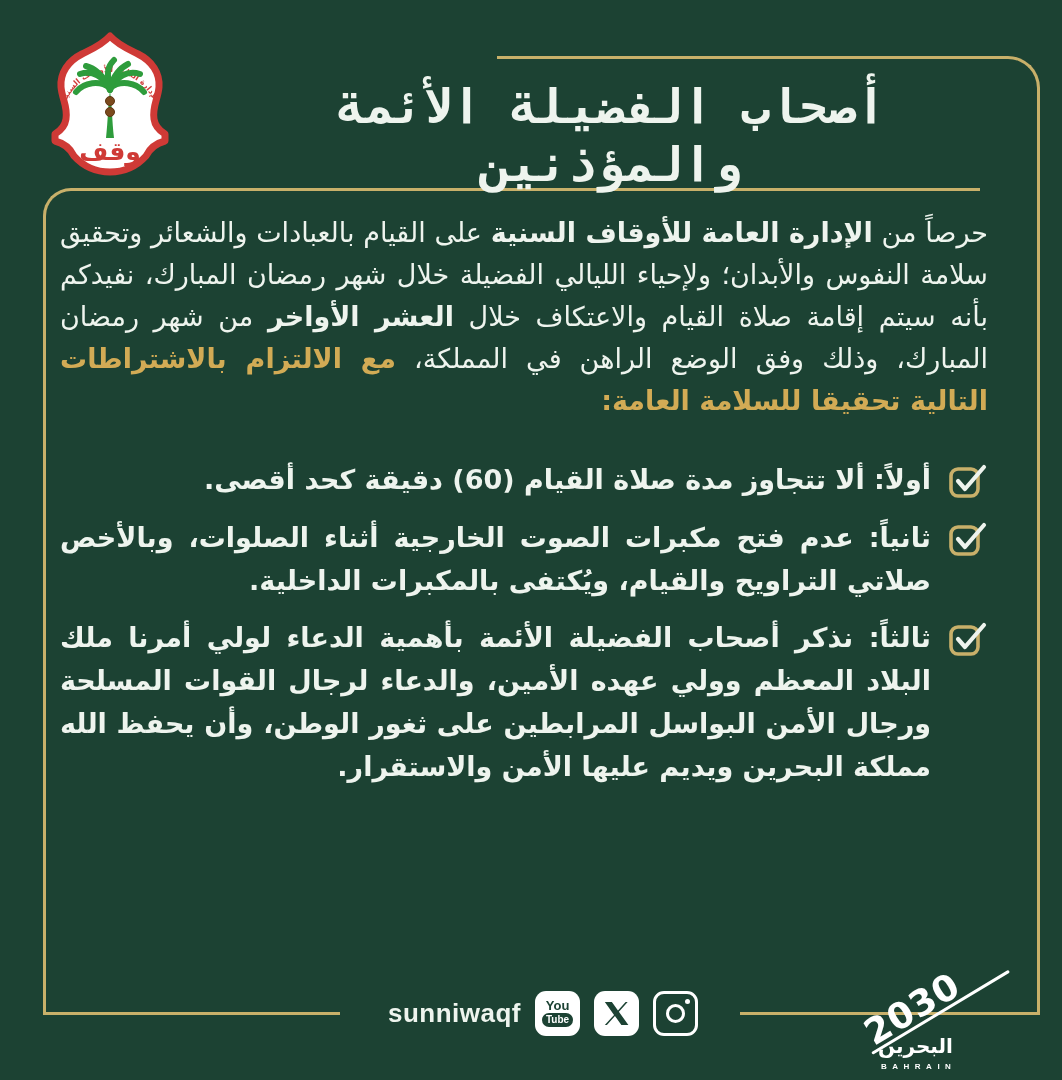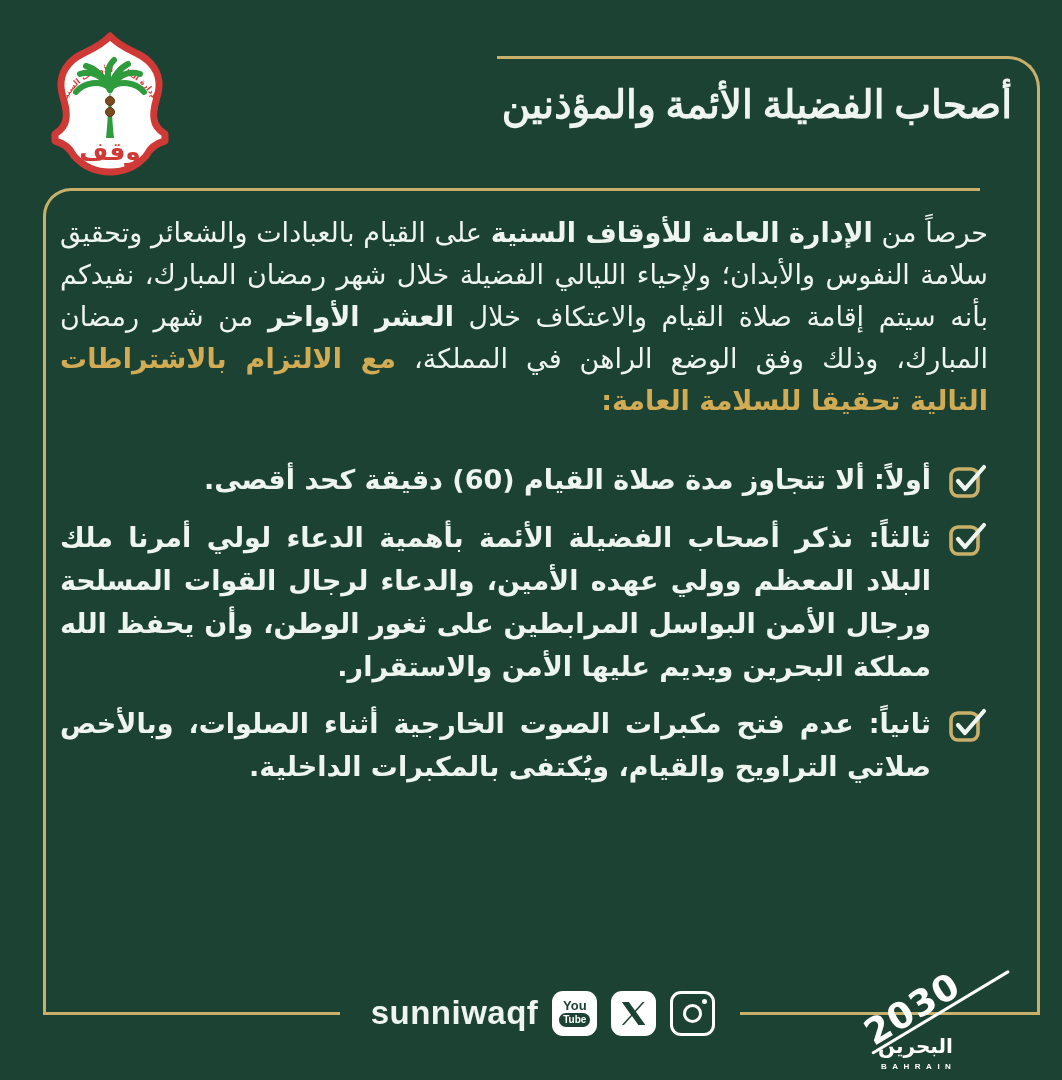--- a/index.html
+++ b/index.html
@@ -34,23 +34,23 @@
     position:absolute;left:43px;top:1012px;width:997px;height:3px;
     background:var(--gold);pointer-events:none;
   }
 
   
   .logo{position:absolute;left:42px;top:28px;width:136px;height:152px;}
 
   
   .title{
     position:absolute;top:82px;right:50px;left:210px;
-    direction:rtl;text-align:right;
-    color:var(--white);font-size:39px;font-weight:bold;line-height:1.2;
-    font-family:Liberation Serif, serif;
+    direction:rtl;text-align:center;
+    color:var(--white);font-size:48px;font-weight:bold;line-height:1.2;
+    font-family:Liberation Mono, monospace;
   }
 
   
   .content{
     position:absolute;left:60px;right:74px;top:212px;bottom:72px;
     direction:rtl;color:var(--white);
     font-size:27px;line-height:42px;text-align:justify;
     overflow:hidden;
   }
   .intro{margin-bottom:36px;}
@@ -63,21 +63,21 @@
 
   .closing{line-height:41px;}
 
   
   .footer{
     position:absolute;left:340px;top:984px;width:400px;height:58px;
     display:flex;align-items:center;justify-content:center;gap:14px;
     background:var(--bg);
   }
   .handle{
-    color:var(--white);font-size:33px;font-weight:bold;letter-spacing:.5px;
+    color:var(--white);font-size:26px;font-weight:bold;letter-spacing:.5px;
     font-family:"Liberation Sans",sans-serif;margin-left:6px;direction:ltr;
   }
   .sicon{width:45px;height:45px;border-radius:11px;flex:0 0 45px;}
   .icon-yt{
     background:#fff;display:flex;flex-direction:column;align-items:center;justify-content:center;
     color:var(--bg);font-family:"Liberation Sans",sans-serif;
   }
   .yt-you{font-size:13px;font-weight:bold;line-height:13px;}
   .yt-tube{
     background:var(--bg);color:#fff;font-size:10px;font-weight:bold;
@@ -151,29 +151,29 @@
           <path d="M12 21 L19 29 L38 7" fill="none" stroke="#eef4ee" stroke-width="4.2" stroke-linecap="round" stroke-linejoin="round"></path>
         </svg>
         <p><b>أولاً:</b> <span>ألا تتجاوز مدة صلاة القيام (60) دقيقة كحد أقصى.</span></p>
       </div>
 
       <div class="item">
         <svg class="check" viewBox="0 0 42 42">
           <rect x="5" y="9" width="27" height="27" rx="7" fill="none" stroke="#c8b06a" stroke-width="3.6"></rect>
           <path d="M12 21 L19 29 L38 7" fill="none" stroke="#eef4ee" stroke-width="4.2" stroke-linecap="round" stroke-linejoin="round"></path>
         </svg>
-        <p><b>ثالثاً:</b> <span>نذكر أصحاب الفضيلة الأئمة بأهمية الدعاء لولي أمرنا ملك البلاد المعظم وولي عهده الأمين، والدعاء لرجال القوات المسلحة ورجال الأمن البواسل المرابطين على ثغور الوطن، وأن يحفظ الله مملكة البحرين ويديم عليها الأمن والاستقرار.</span></p>
+        <p><b>ثانياً:</b> <span>عدم فتح مكبرات الصوت الخارجية أثناء الصلوات، وبالأخص صلاتي التراويح والقيام، ويُكتفى بالمكبرات الداخلية.</span></p>
       </div>
 
       <div class="item">
         <svg class="check" viewBox="0 0 42 42">
           <rect x="5" y="9" width="27" height="27" rx="7" fill="none" stroke="#c8b06a" stroke-width="3.6"></rect>
           <path d="M12 21 L19 29 L38 7" fill="none" stroke="#eef4ee" stroke-width="4.2" stroke-linecap="round" stroke-linejoin="round"></path>
         </svg>
-        <p><b>ثانياً:</b> <span>عدم فتح مكبرات الصوت الخارجية أثناء الصلوات، وبالأخص صلاتي التراويح والقيام، ويُكتفى بالمكبرات الداخلية.</span></p>
+        <p><b>ثالثاً:</b> <span>نذكر أصحاب الفضيلة الأئمة بأهمية الدعاء لولي أمرنا ملك البلاد المعظم وولي عهده الأمين، والدعاء لرجال القوات المسلحة ورجال الأمن البواسل المرابطين على ثغور الوطن، وأن يحفظ الله مملكة البحرين ويديم عليها الأمن والاستقرار.</span></p>
       </div>
 
     </div>
 
   </div>
 
   <div class="footer">
     <span class="handle">sunniwaqf</span>
     <div class="sicon icon-yt">
       <span class="yt-you">You</span>

